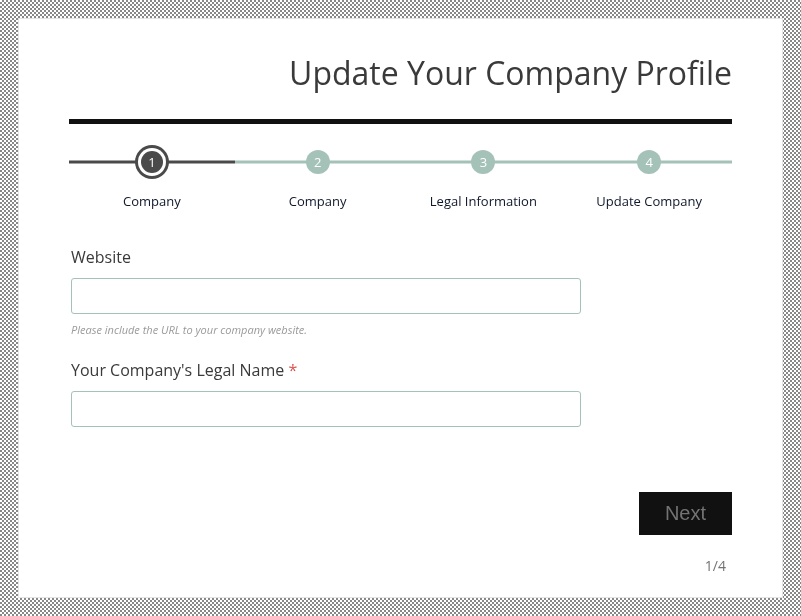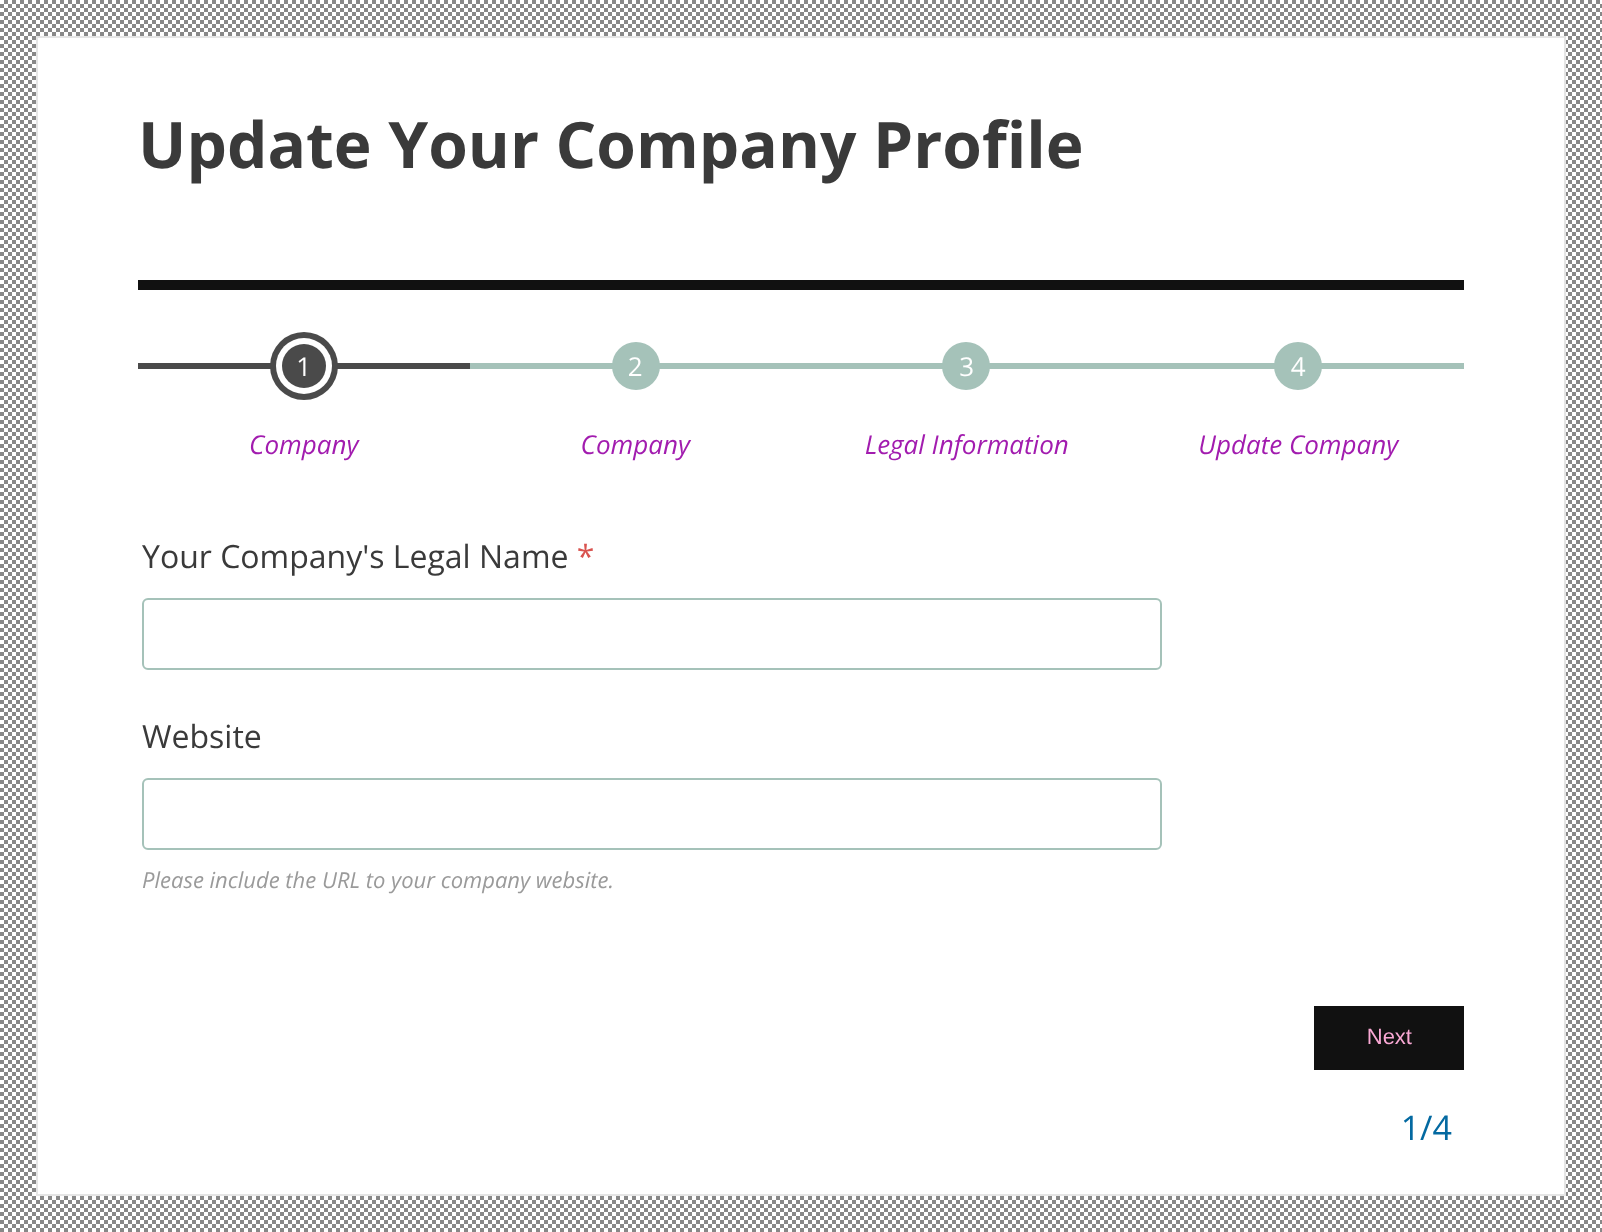--- a/index.html
+++ b/index.html
@@ -16,25 +16,25 @@
     }
     .panel {
       background: #fff;
       border: 1px solid #e5e5e5;
       width: 100%;
       height: 100%;
       padding: 32px 50px 22px;
       position: relative;
     }
     .title {
-      text-align: left;
+      text-align: right;
       font-size: 32px;
-      font-weight: 700;
+      font-weight: 400;
       color: #3a3a3a;
-      margin-bottom: 46px;
+      margin-bottom: 25px;
     }
     .thick-divider {
       height: 5px;
       background: #111;
       width: 100%;
       margin-bottom: 22px;
     }
     .stepper {
       display: flex;
       align-items: flex-start;
@@ -90,22 +90,21 @@
     }
     .step-circle.active {
       width: 22px;
       height: 22px;
       background: #4a4a4a;
       box-shadow: 0 0 0 3px #fff, 0 0 0 6px #4a4a4a;
     }
     .step-label {
       margin-top: 14px;
       font-size: 13px;
-      color: #a21caf;
-      font-style: italic;
+      color: #0f172a;
     }
     .form-area {
       padding: 0 2px;
     }
     .field {
       margin-bottom: 22px;
     }
     .field-label {
       font-size: 16px;
       color: #3a3a3a;
@@ -132,32 +131,32 @@
       color: #9a9a9a;
       margin-top: 8px;
     }
     .actions {
       position: absolute;
       right: 50px;
       bottom: 62px;
     }
     .next-btn {
       background: #111;
-      color: #f9a8d4;
+      color: #737373;
       border: none;
       padding: 10px 26px;
-      font-size: 11px;
+      font-size: 20px;
       cursor: pointer;
     }
     .pager {
       position: absolute;
       right: 56px;
       bottom: 22px;
-      font-size: 17px;
-      color: #0369a1;
+      font-size: 14px;
+      color: #737373;
       margin-left: 45px;
     }
   </style>
 </head>
 <body>
 
 <div class="panel">
 
   <h1 class="title">Update Your Company Profile</h1>
 
@@ -197,35 +196,35 @@
         <span class="line-left"></span>
         <span class="line-right"></span>
         <span class="step-circle">4</span>
       </div>
       <span class="step-label">Update Company</span>
     </div>
 
   </div>
 
   <div class="form-area">
+
+    <div class="field">
+      <label class="field-label">Website</label>
+      <input type="text" class="text-input" value="" style="">
+      <div class="help-text">Please include the URL to your company website.</div>
+    </div>
 
     <div class="field">
       <label class="field-label">
         <span>Your Company's Legal Name</span>
         <span class="req">*</span>
       </label>
       <input type="text" class="text-input" value="" style="">
     </div>
 
-    <div class="field">
-      <label class="field-label">Website</label>
-      <input type="text" class="text-input" value="" style="">
-      <div class="help-text">Please include the URL to your company website.</div>
-    </div>
-
   </div>
 
   <div class="actions">
     <button class="next-btn">Next</button>
   </div>
 
   <div class="pager">1/4</div>
 
 </div>
 

